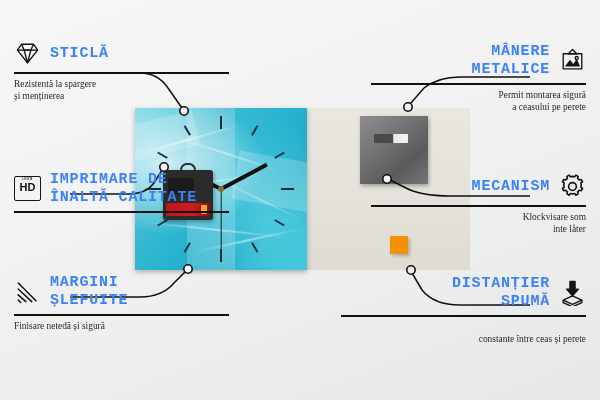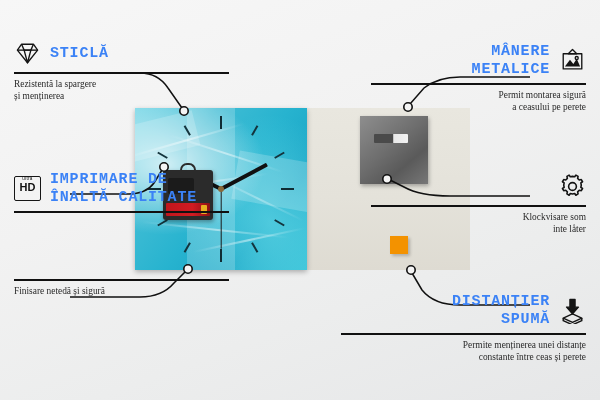--- a/index.html
+++ b/index.html
@@ -190,20 +190,35 @@
         <span class="h">HD</span>
       </span>
       <span class="co-title">
         <span>IMPRIMARE DE</span><br><span>ÎNALTĂ CALITATE</span>
       </span>
     </div>
     <div class="rule"></div>
   </div>
 
   <div class="callout left" style="left:14px; top:274px;">
+    <div class="co-head">
+      <span class="ico">
+        <svg viewBox="0 0 32 32">
+            <g stroke="#141414" stroke-width="1.8" stroke-linecap="round">
+          <path d="M5 6 L26 27"></path>
+              <path d="M5 13 L21 28"></path>
+              <path d="M5 20 L14 28"></path>
+              <path d="M5 26 L8 29"></path>
+            </g>
+          </svg>
+      </span>
+      <span class="co-title">
+        <span>MARGINI</span><br><span>ȘLEFUITE</span>
+      </span>
+    </div>
     <div class="rule"></div>
     <div class="co-sub">
       <span>Finisare netedă și sigură</span>
     </div>
   </div>
 
   <div class="callout right" style="left:371px; top:43px;">
     <div class="co-head">
       <span class="ico">
         <svg viewBox="0 0 32 32">
@@ -229,43 +244,43 @@
     <div class="co-head">
       <span class="ico">
         <svg viewBox="0 0 32 32">
             <g fill="none" stroke="#141414" stroke-width="1.9" stroke-linejoin="round">
           <path d="M16 4 l2.6 .5 1.4-2 2.6 1.5 -.5 2.4 1.9 1.9 2.4-.5 1.5 2.6 -2 1.4 .5 2.6 -.5 2.6 2 1.4 -1.5 2.6 -2.4-.5 -1.9 1.9 .5 2.4 -2.6 1.5 -1.4-2 -2.6 .5 -2.6-.5 -1.4 2 -2.6-1.5 .5-2.4 -1.9-1.9 -2.4 .5 -1.5-2.6 2-1.4 -.5-2.6 .5-2.6 -2-1.4 1.5-2.6 2.4 .5 1.9-1.9 -.5-2.4 2.6-1.5 1.4 2 Z"></path>
           <circle cx="16" cy="16" r="4.6"></circle>
             </g>
           </svg>
       </span>
       <span class="co-title">
-        <br>
+        <span>MECANISM</span><br>
       </span>
     </div>
     <div class="rule"></div>
     <div class="co-sub">
       <span>Klockvisare som</span><br><span>inte låter</span>
     </div>
   </div>
 
-  <div class="callout right" style="left:341px; top:293px; width:245px;">
+  <div class="callout right" style="left:341px; top:275px; width:245px;">
     <div class="co-head">
       <span class="ico">
         <svg viewBox="0 0 32 32">
             <g fill="none" stroke="#141414" stroke-width="1.7" stroke-linejoin="round">
           <path d="M13 3 h6 v9 h4 l-7 8 -7-8 h4 Z" fill="#141414"></path>
           <path d="M16 20 L27 25 L16 30 L5 25 Z"></path>
           <path d="M5 25 v3 l11 5 11-5 v-3"></path>
             </g>
           </svg>
       </span>
       <span class="co-title">
         <span>DISTANȚIER</span><br><span>SPUMĂ</span>
       </span>
     </div>
     <div class="rule"></div>
     <div class="co-sub">
-      <span>Permite menținerea unei distanțe</span><br><span>constante între ceas și perete</span>
+      <br><span>constante între ceas și perete</span>
     </div>
   </div>
 
 </div>
 
 </body></html>

